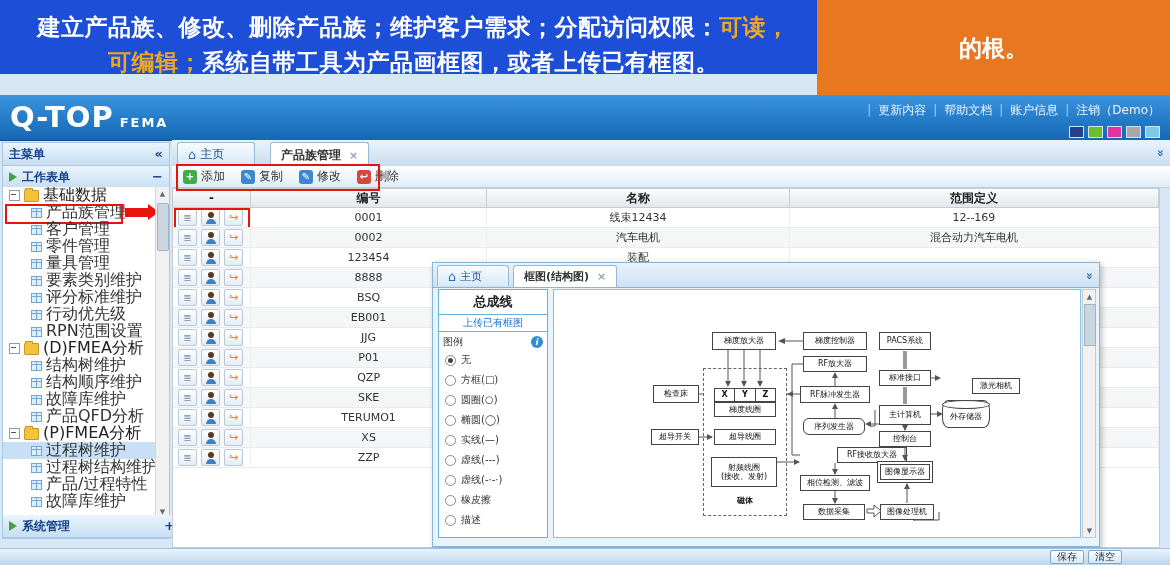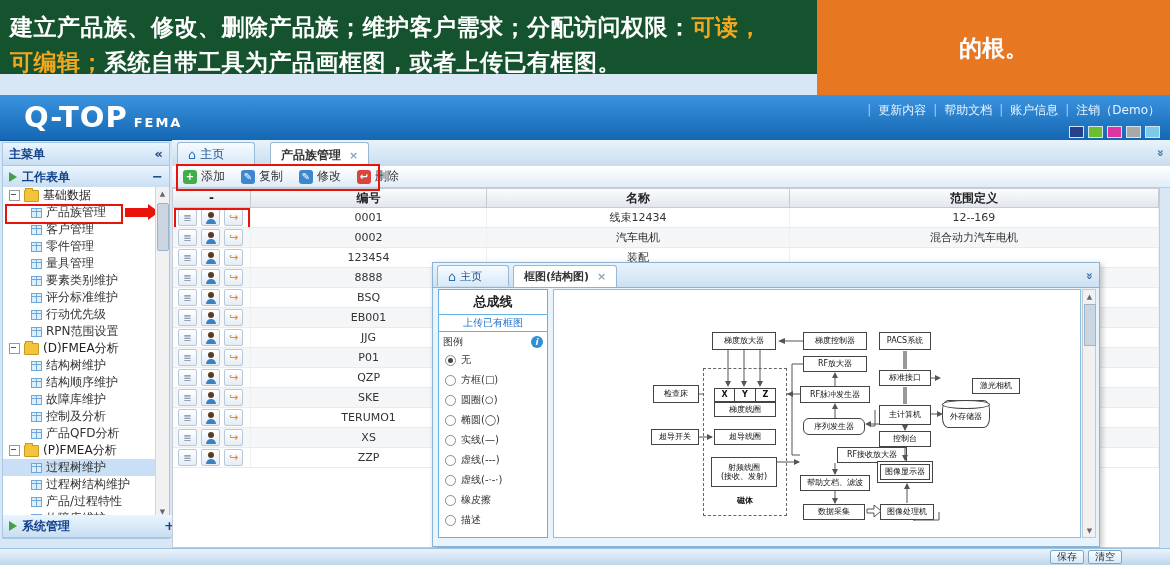--- a/index.html
+++ b/index.html
@@ -1,50 +1,50 @@
 <!DOCTYPE html>
 <html><head>
 <meta charset="utf-8">
 <style>
   html,body{margin:0;padding:0;background:#fff;font-family:"DejaVu Sans","Liberation Sans",sans-serif;}
   #root{position:relative;width:1170px;height:565px;overflow:hidden;background:#d7e7f5;}
 
   
-  .banner-left{position:absolute;left:0;top:0;width:817px;height:74px;background:#14532d;color:#fff;}
+  .banner-left{position:absolute;left:0;top:0;width:817px;height:74px;background:#1d4ed8;color:#fff;text-align:center;}
   .banner-left .bl{padding:0 0 0 10px;font-size:23px;font-weight:bold;line-height:35px;letter-spacing:.5px;}
   .banner-left .bl:first-child{padding-top:10px;}
   .banner-left .hl{color:#f2a71d;}
   .banner-right{position:absolute;left:817px;top:0;width:353px;height:95px;background:#e87722;color:#fff;
     display:flex;flex-direction:column;align-items:center;justify-content:center;font-size:23px;font-weight:bold;line-height:34px;}
 
   
   .appbar{position:absolute;left:0;top:95px;width:1170px;height:45px;
     background:linear-gradient(#3b93de,#1467b3);border-bottom:1px solid #0a4f94;}
-  .logo{position:absolute;left:24px;top:5px;color:#fff;font-size:29px;font-weight:bold;letter-spacing:1px;}
+  .logo{position:absolute;left:10px;top:5px;color:#fff;font-size:29px;font-weight:bold;letter-spacing:1px;}
   .logo .sub{font-size:13px;font-weight:bold;letter-spacing:2px;margin-left:6px;}
   .applinks{position:absolute;right:10px;top:7px;font-size:12px;color:#d9ebfc;}
   .applinks .sep{margin:0 7px;color:#a8cdef;}
   .applink{color:#e8f4ff;text-decoration:none;cursor:pointer;}
   .squares{position:absolute;right:10px;top:26px;}
   .square{display:inline-block;width:13px;height:10px;margin-left:4px;border:1px solid #cfe4f6;vertical-align:middle;}
 
   
   .sidebar{position:absolute;left:2px;top:142px;width:168px;height:397px;background:#ef4444;border:1px solid #a9c7e0;box-sizing:border-box;}
   .sb-bar{height:22px;line-height:22px;padding:0 6px;font-size:12px;font-weight:bold;color:#15428b;
     background:linear-gradient(#eaf5fe,#c8def2);border-bottom:1px solid #a9c7e0;display:flex;align-items:center;}
   .sb-bar .grow{flex:1;}
   .sb-toggle{color:#15428b;font-weight:bold;cursor:pointer;font-size:13px;}
   .green-arrow{width:0;height:0;border-left:8px solid #43a047;border-top:5px solid transparent;border-bottom:5px solid transparent;margin-right:5px;}
   .folder-ic{position:relative;width:13px;height:10px;background:#f5c33b;border:1px solid #c79a1e;border-radius:1px;margin-right:4px;flex:none;}
   .folder-ic::before{content:"";position:absolute;left:0;top:-3px;width:6px;height:2px;background:#f5c33b;border:1px solid #c79a1e;border-bottom:none;}
   .grid-ic{position:relative;width:11px;height:10px;border:1px solid #6fa7d8;background:#ddeefc;margin-right:4px;flex:none;box-sizing:border-box;}
   .grid-ic::before{content:"";position:absolute;left:0;top:2px;width:9px;height:1px;background:#6fa7d8;}
   .grid-ic::after{content:"";position:absolute;left:4px;top:0;width:1px;height:8px;background:#6fa7d8;}
   .tree{position:absolute;left:0;top:44px;width:166px;height:331px;background:#fff;overflow:hidden;}
-  .trow{position:relative;height:17px;display:flex;align-items:center;font-size:12px;color:#333;padding-left:28px;cursor:pointer;white-space:nowrap;}
+  .trow{position:relative;height:17px;display:flex;align-items:center;font-size:16px;color:#333;padding-left:28px;cursor:pointer;white-space:nowrap;}
   .trow.folder{padding-left:6px;color:#222;}
   .trow.sel{background:#c8dff5;}
   .expander{width:9px;height:9px;border:1px solid #9a9a9a;background:#fff;margin-right:4px;position:relative;flex:none;}
   .expander::before{content:"";position:absolute;left:1px;top:3px;width:5px;height:1px;background:#555;}
   .redbox-tree{position:absolute;left:2px;top:0;width:114px;height:16px;border:2px solid #e8140c;pointer-events:none;}
   .red-arrow{position:absolute;left:122px;top:4px;width:24px;height:9px;background:#e8140c;pointer-events:none;}
   .red-arrow::after{content:"";position:absolute;right:-10px;top:-4px;border-left:11px solid #e8140c;border-top:8px solid transparent;border-bottom:8px solid transparent;}
   .tree-scroll{position:absolute;right:0;top:0;width:13px;height:331px;background:#f1f1f1;border-left:1px solid #d5d5d5;}
   .tree-scroll .thumb{position:absolute;left:1px;top:16px;width:10px;height:46px;background:#ccd6e0;border:1px solid #9db4c8;border-radius:2px;}
   .scr-btn{position:absolute;left:0;width:13px;height:13px;font-size:7px;color:#667;display:flex;align-items:center;justify-content:center;cursor:pointer;}
@@ -206,24 +206,20 @@
         <div class="trow">
           <span class="grid-ic"></span>
           <span>结构顺序维护</span>
         </div>
         <div class="trow">
           <span class="grid-ic"></span>
           <span>故障库维护</span>
         </div>
         <div class="trow">
           <span class="grid-ic"></span>
-          <span>控制及分析</span>
-        </div>
-        <div class="trow">
-          <span class="grid-ic"></span>
           <span>产品QFD分析</span>
         </div>
         <div class="trow folder">
           <span class="expander"></span>
           <span class="folder-ic"></span>
           <span>(P)FMEA分析</span>
         </div>
         <div class="trow sel">
           <span class="grid-ic"></span>
           <span>过程树维护</span>
@@ -576,21 +572,21 @@
             <span>RF接收放大器</span>
           </div>
           <div class="dnode dbl" style="left: 323px; top: 171px; width: 56px; height: 22px;">
             <span>图像显示器</span>
           </div>
           <div class="dnode" style="left: 157px; top: 167px; width: 66px; height: 30px;">
             <span>射频线圈</span>
             <span>(接收、发射)</span>
           </div>
           <div class="dnode" style="left: 246px; top: 185px; width: 70px; height: 16px;">
-            <span>帮助文档、滤波</span>
+            <span>相位检测、滤波</span>
           </div>
           <div class="dnode" style="left: 249px; top: 214px; width: 62px; height: 16px;">
             <span>数据采集</span>
           </div>
           <div class="dnode" style="left: 326px; top: 214px; width: 54px; height: 16px;">
             <span>图像处理机</span>
           </div>
           <div class="dnode nob" style="left: 178px; top: 205px; width: 26px; height: 12px;">磁体</div>
         </div>
       <svg id="diagsvg" width="528" height="249" viewBox="0 0 528 249">

